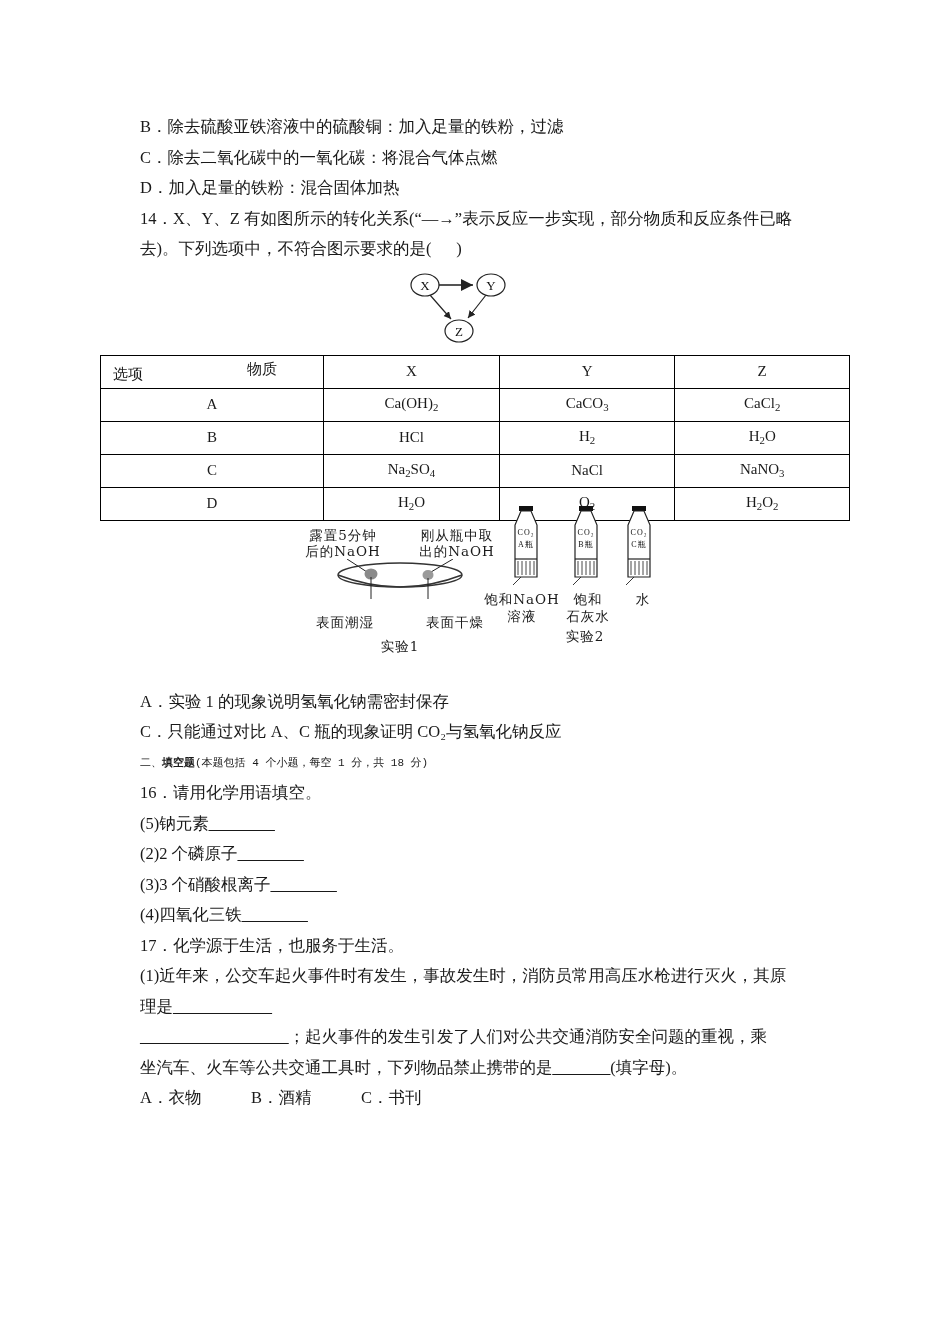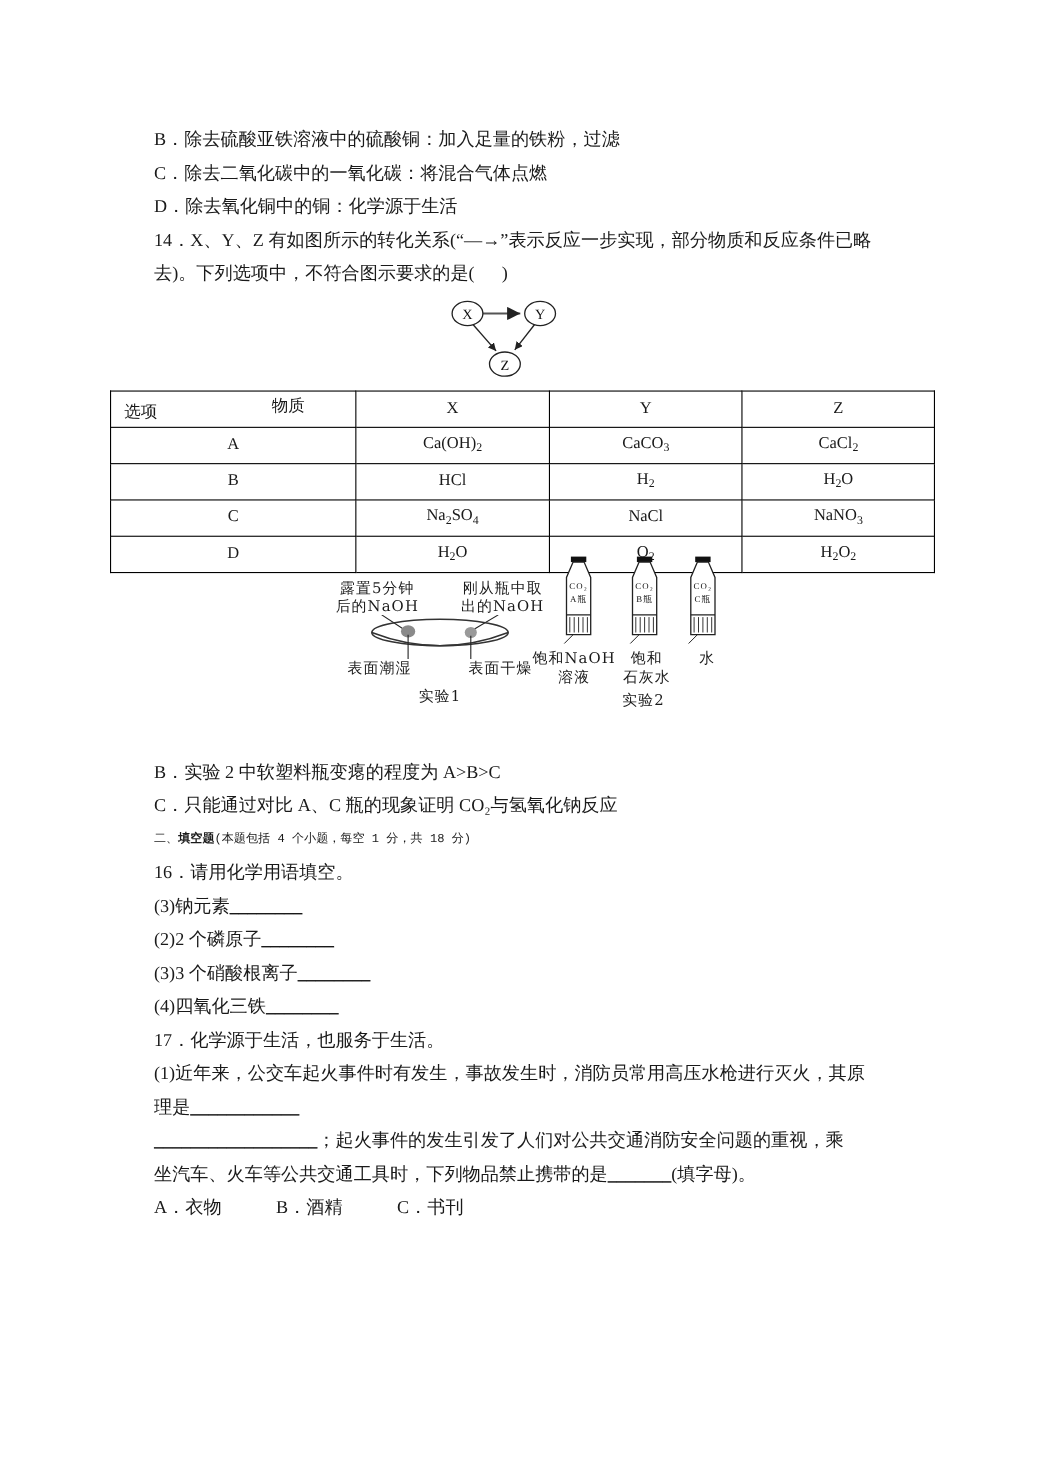--- a/index.html
+++ b/index.html
@@ -127,21 +127,21 @@
   }
   .dishwrap {
     position: relative;
     height: 40px;
   }
   .exp1 .botlabels {
     display: flex;
     justify-content: space-between;
     font-size: 13.5px;
     line-height: 17px;
-    margin-top: 1px;
+    margin-top: 15px;
   }
   .exp1 .bl-left, .exp1 .bl-right {
     width: 100px;
     text-align: center;
   }
   .exp1 .caption {
     margin-top: 7px;
     font-size: 13.5px;
   }
 
@@ -194,21 +194,21 @@
   .sec-head b { font-weight: bold; }
 </style>
 </head>
 <body>
 
 <div class="page">
   <div class="content">
 
     <div class="line opt">B．除去硫酸亚铁溶液中的硫酸铜：加入足量的铁粉，过滤</div>
     <div class="line opt">C．除去二氧化碳中的一氧化碳：将混合气体点燃</div>
-    <div class="line opt">D．除去氧化铜中的铜：化学源于生活</div>
+    <div class="line opt">D．加入足量的铁粉：混合固体加热</div>
 
     <div class="line">14．X、Y、Z 有如图所示的转化关系(“—→”表示反应一步实现，部分物质和反应条件已略</div>
     <div class="line">去)。下列选项中，不符合图示要求的是(      )</div>
 
     <div class="xyz-wrap">
       <svg class="xyz-svg" width="130" height="78" viewBox="0 0 130 78">
         <defs>
           <marker id="arrh" markerWidth="7" markerHeight="7" refX="6" refY="3" orient="auto">
             <path d="M0,0 L6,3 L0,6 z" fill="#222"></path>
           </marker>
@@ -352,27 +352,27 @@
         <div class="liqlabels">
           <div class="lab-a">饱和NaOH<br>溶液</div>
           <div class="lab-b">饱和<br>石灰水</div>
           <div class="lab-c">水</div>
         </div>
         <div class="caption">实验2</div>
       </div>
 
     </div>
 
-    <div class="line opt">B．实验 2 中软塑料瓶变瘪的程度为 A&gt;B&gt;C</div>
+    <div class="line opt">A．实验 1 的现象说明氢氧化钠需密封保存</div>
     <div class="line opt">C．只能通过对比 A、C 瓶的现象证明 CO₂与氢氧化钠反应</div>
 
     <div class="sec-head"><span>二、</span><b>填空题</b><span>(本题包括 4 个小题，每空 1 分，共 18 分)</span></div>
 
     <div class="line">16．请用化学用语填空。</div>
-    <div class="line"><span>(3)钠元素</span><span class="blank-s">________</span></div>
+    <div class="line"><span>(5)钠元素</span><span class="blank-s">________</span></div>
     <div class="line"><span>(2)2 个磷原子</span><span class="blank-s">________</span></div>
     <div class="line"><span>(3)3 个硝酸根离子</span><span class="blank-s">________</span></div>
     <div class="line"><span>(4)四氧化三铁</span><span class="blank-s">________</span></div>
 
     <div class="line">17．化学源于生活，也服务于生活。</div>
     <div class="line">(1)近年来，公交车起火事件时有发生，事故发生时，消防员常用高压水枪进行灭火，其原</div>
     <div class="line"><span>理是</span><span class="blank-s">____________</span></div>
     <div class="line"><span class="blank-s">__________________</span><span>；起火事件的发生引发了人们对公共交通消防安全问题的重视，乘</span></div>
     <div class="line"><span>坐汽车、火车等公共交通工具时，下列物品禁止携带的是</span><span class="blank-s">_______</span><span>(填字母)。</span></div>
     <div class="line opt">A．衣物　　　B．酒精　　　C．书刊</div>

